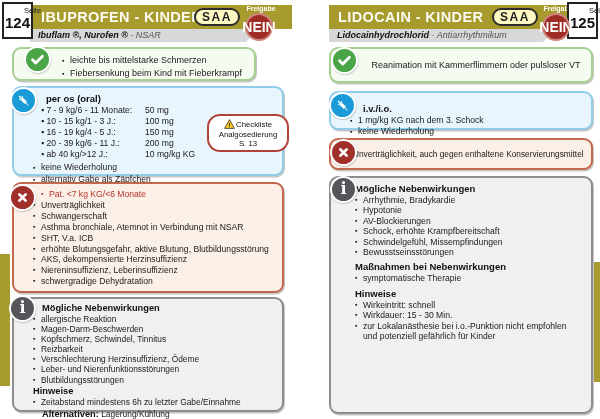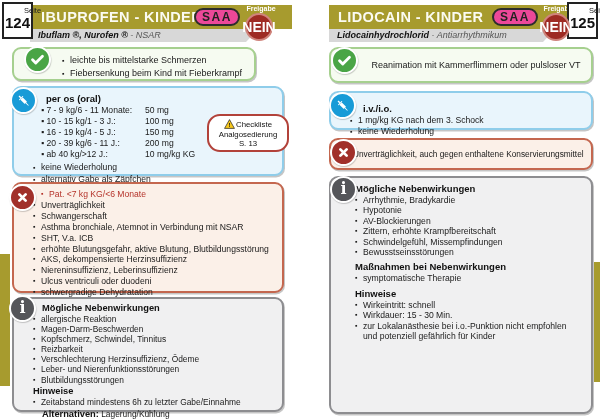--- a/index.html
+++ b/index.html
@@ -21,21 +21,21 @@
     color:#fbfbf2; letter-spacing:.4px; white-space:nowrap; }
   #title-left { left:41px; } #title-right { left:338px; }
 
   .seite-box { position:absolute; top:2px; width:31px; height:37px; background:#fff;
     border:2px solid #222; text-align:center; z-index:3; }
   #seite-left { left:2px; } #seite-right { left:567px; }
   .seite-label { font-size:7.5px; display:block; margin-top:2px; color:#222;margin-left:20px; }
   .seite-num { font-size:15px; font-weight:bold; display:block; margin-top:-1px; color:#111; }
 
   .saa-pill { position:absolute; top:8px; width:46px; height:18px; border-radius:10px;
-    background:#ec4899; border:2px solid #2c2c2c; text-align:center; font-size:12px;
+    background:#fef9c3; border:2px solid #2c2c2c; text-align:center; font-size:12px;
     font-weight:600; letter-spacing:1.5px; line-height:14px; color:#222; z-index:2; }
   #saa-left { left:194px; } #saa-right { left:492px; }
 
   .freigabe { position:absolute; top:5px; width:44px; text-align:center;
     font-size:7px; font-weight:bold; color:#fff; z-index:2; }
   #freigabe-left { left:239px; } #freigabe-right { left:536px; }
   .nein-circle { position:absolute; width:28px; height:28px; border-radius:50%;
     background:#9e2b24; border:2px solid #cf837b; color:#fff; font-size:14px;
     font-weight:bold; display:flex; align-items:center; justify-content:center; z-index:3; }
   #nein-left { left:245px; top:13px; } #nein-right { left:542px; top:13px; }
@@ -225,21 +225,20 @@
     </ul>
     <ul>
 
     <li class="b">Unverträglichkeit</li>
         <li class="b">Schwangerschaft</li>
         <li class="b">Asthma bronchiale, Atemnot in Verbindung mit NSAR</li>
         <li class="b">SHT, V.a. ICB</li>
         <li class="b">erhöhte Blutungsgefahr, aktive Blutung, Blutbildungsstörung</li>
         <li class="b">AKS, dekompensierte Herzinsuffizienz</li>
         <li class="b">Niereninsuffizienz, Leberinsuffizienz</li>
-        <li class="b">Ulcus ventriculi oder duodeni</li>
         <li class="b">schwergradige Dehydratation</li>
       </ul>
   </div>
   <div id="ic-l-red" class="ic red">
     <svg viewBox="0 0 24 24" width="15" height="15">
         <path d="M7 7l10 10M17 7L7 17" stroke="#fff" stroke-width="4.5" stroke-linecap="round"></path>
       </svg>
   </div>
 
   <div id="l-gray" class="box gray">
@@ -317,21 +316,21 @@
       </svg>
   </div>
 
   <div id="r-gray" class="box gray">
     <div class="h">Mögliche Nebenwirkungen</div>
     <ul>
 
     <li class="b">Arrhythmie, Bradykardie</li>
         <li class="b">Hypotonie</li>
         <li class="b">AV-Blockierungen</li>
-        <li class="b">Zittern, erhöhte Krampfbereitschaft</li>
+        <li class="b">Schock, erhöhte Krampfbereitschaft</li>
         <li class="b">Schwindelgefühl, Missempfindungen</li>
         <li class="b">Bewusstseinsstörungen</li>
       </ul>
     <div class="h h2">Maßnahmen bei Nebenwirkungen</div>
     <ul>
 
     <li class="b">symptomatische Therapie</li>
       </ul>
     <div class="h h2">Hinweise</div>
     <ul>

